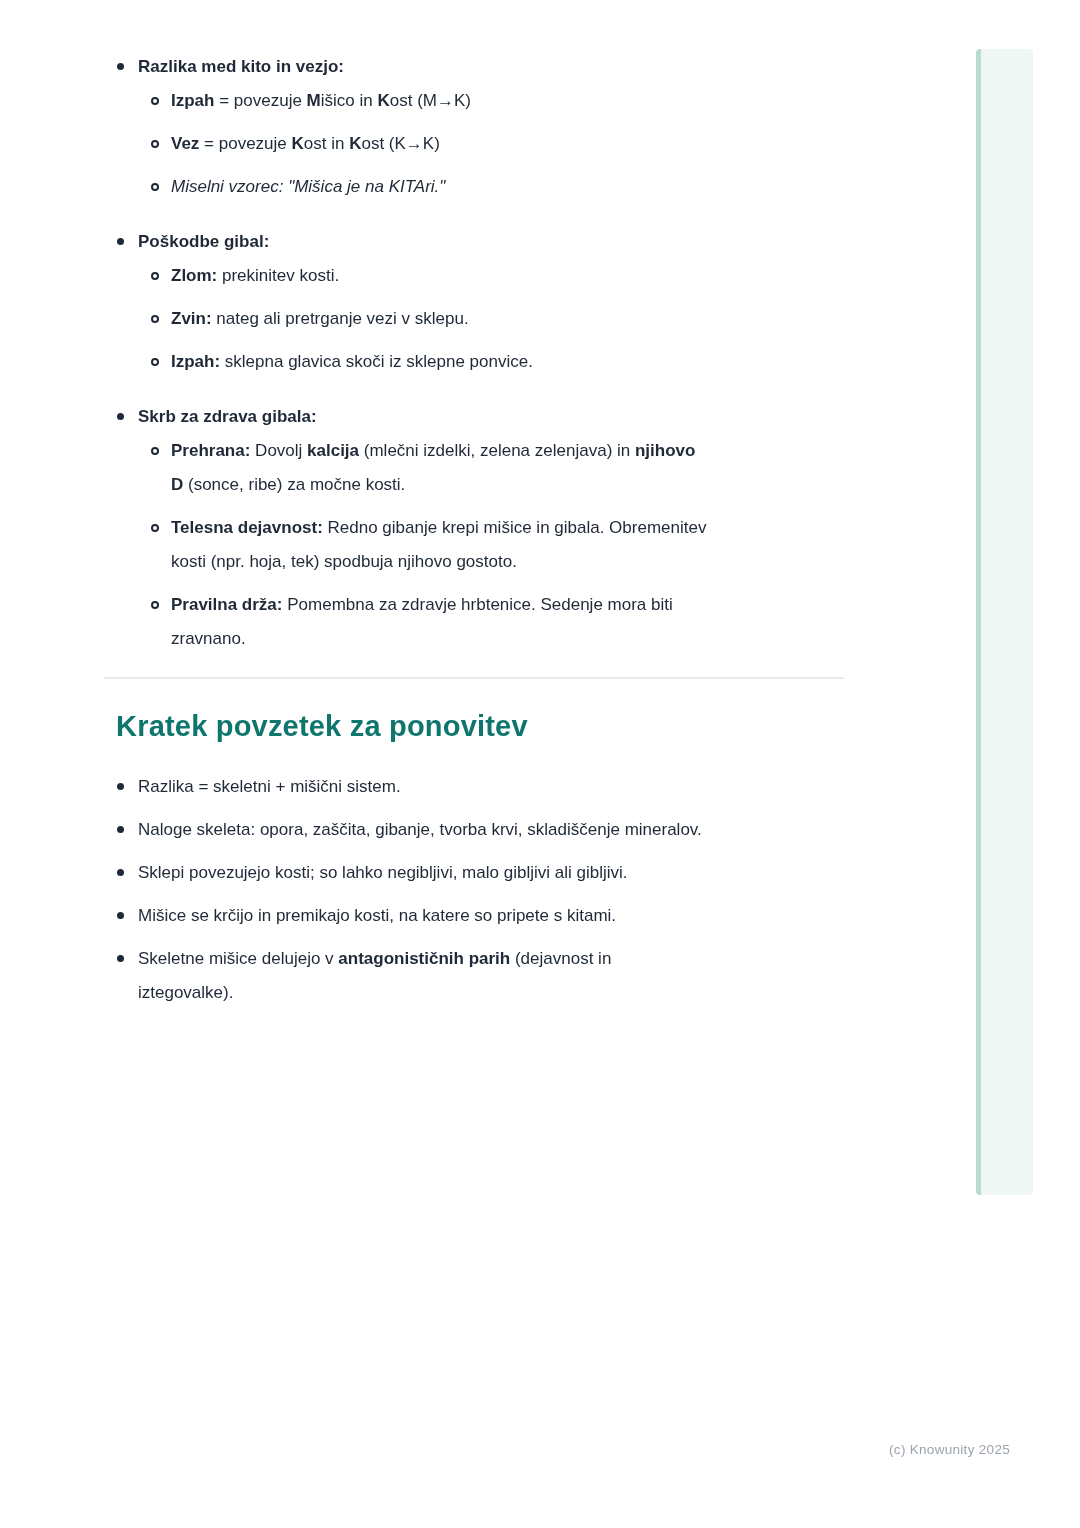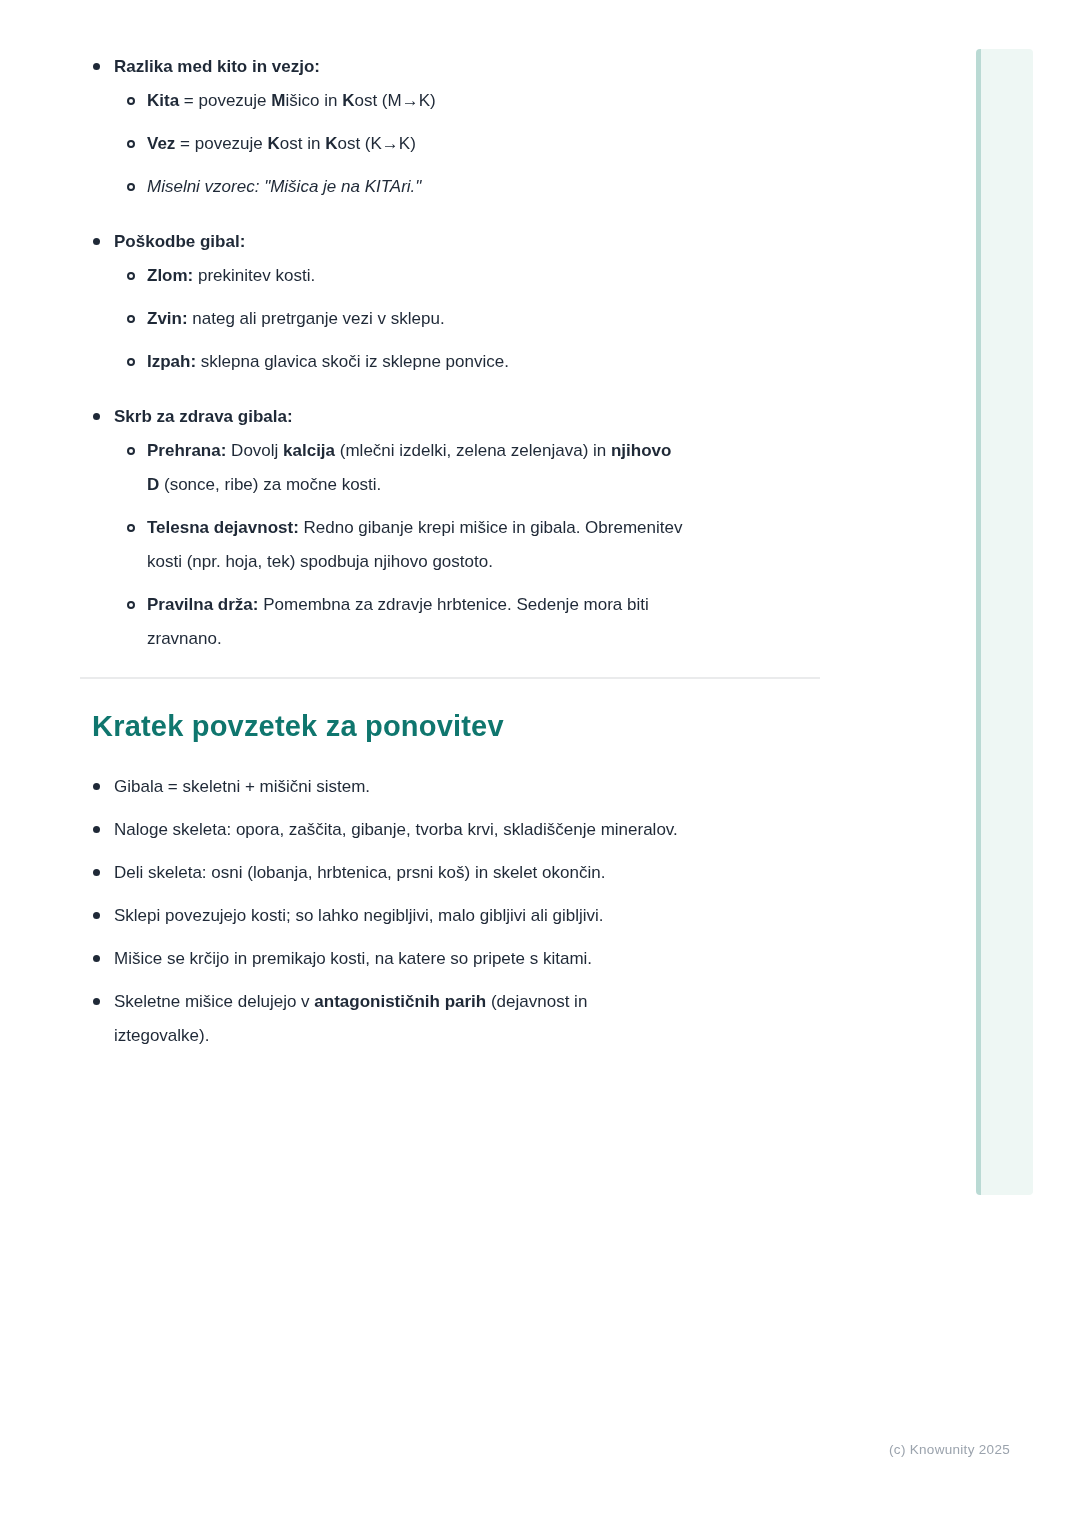--- a/index.html
+++ b/index.html
@@ -7,21 +7,21 @@
     position: relative;
     width: 1080px;
     height: 1528px;
     background: #ffffff;
     overflow: hidden;
     font-family: "Liberation Sans", sans-serif;
     color: #1F2937;
   }
   .content {
     position: absolute;
-    left: 80px;
+    left: 104px;
     top: 50px;
     width: 740px;
     font-size: 17px;
     line-height: 34px;
   }
   .row { position: relative; }
   .row .txt { display: block; }
   .row.top { padding-left: 34px; font-weight: 700; }
   .row.sub { padding-left: 67px; margin-top: 9px; }
   .subs .row.sub:first-child { margin-top: 0; }
@@ -79,21 +79,21 @@
   <div class="content">
     <div>
         <div class="section">
           <div class="row top">
             <span class="marker disc"></span>
             <div class="txt"><span class="b">Razlika med kito in vezjo:</span></div>
           </div>
           <div class="subs">
             <div class="row sub">
               <span class="marker ring"></span>
-              <div class="txt"><span class="b">Kita</span><span> = povezuje </span><span class="b">M</span><span>išico in </span><span class="b">K</span><span>ost (M→K)</span></div>
+              <div class="txt"><span class="b">Izpah</span><span> = povezuje </span><span class="b">M</span><span>išico in </span><span class="b">K</span><span>ost (M→K)</span></div>
             </div>
             <div class="row sub">
               <span class="marker ring"></span>
               <div class="txt"><span class="b">Vez</span><span> = povezuje </span><span class="b">K</span><span>ost in </span><span class="b">K</span><span>ost (K→K)</span></div>
             </div>
             <div class="row sub">
               <span class="marker ring"></span>
               <div class="txt"><span class="i">Miselni vzorec: "Mišica je na KITAri."</span></div>
             </div>
           </div>
@@ -137,29 +137,25 @@
               <div class="txt"><span class="b">Pravilna drža:</span><span> Pomembna za zdravje hrbtenice. Sedenje mora biti</span><br><span>zravnano.</span></div>
             </div>
           </div>
         </div>
       </div>
     <div class="divider"></div>
     <h2 class="summary-title">Kratek povzetek za ponovitev</h2>
     <div class="summary">
         <div class="row sum">
           <span class="marker disc"></span>
-          <div class="txt"><span>Gibala = skeletni + mišični sistem.</span></div>
+          <div class="txt"><span>Razlika = skeletni + mišični sistem.</span></div>
         </div>
         <div class="row sum">
           <span class="marker disc"></span>
           <div class="txt"><span>Naloge skeleta: opora, zaščita, gibanje, tvorba krvi, skladiščenje mineralov.</span></div>
-        </div>
-        <div class="row sum">
-          <span class="marker disc"></span>
-          <div class="txt"><span>Deli skeleta: osni (lobanja, hrbtenica, prsni koš) in skelet okončin.</span></div>
         </div>
         <div class="row sum">
           <span class="marker disc"></span>
           <div class="txt"><span>Sklepi povezujejo kosti; so lahko negibljivi, malo gibljivi ali gibljivi.</span></div>
         </div>
         <div class="row sum">
           <span class="marker disc"></span>
           <div class="txt"><span>Mišice se krčijo in premikajo kosti, na katere so pripete s kitami.</span></div>
         </div>
         <div class="row sum">

